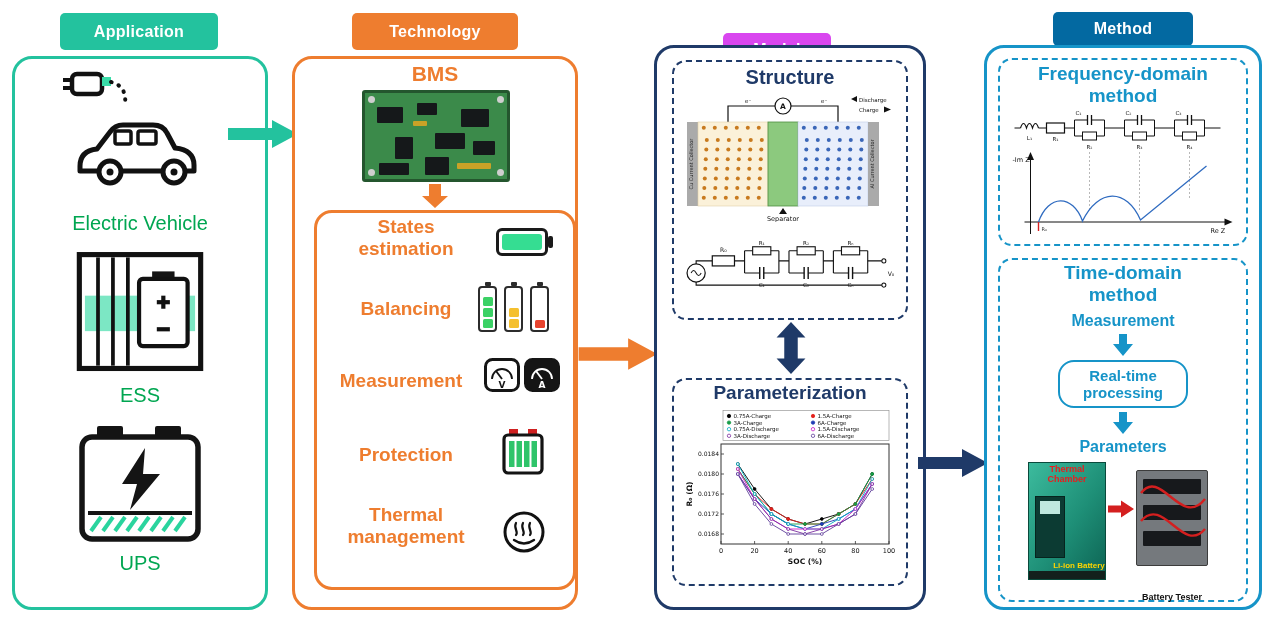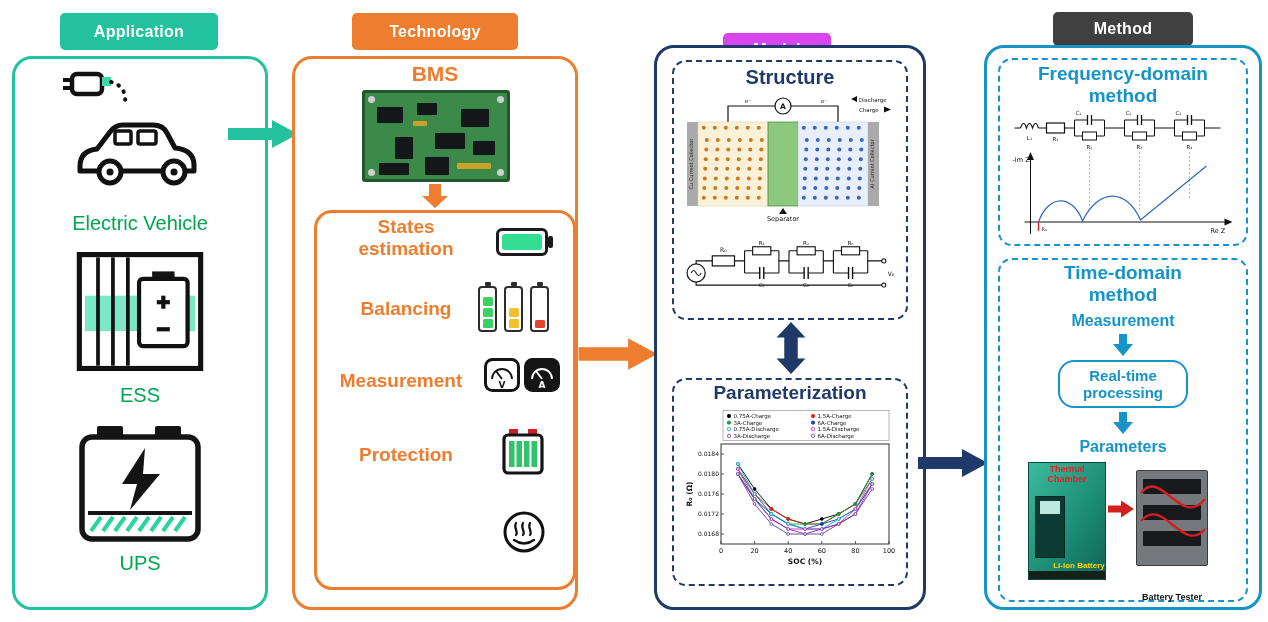--- a/index.html
+++ b/index.html
@@ -177,20 +177,21 @@
   <svg class="abs" style="left:500px; top:428px;" width="46" height="48" viewBox="0 0 46 48">
     <rect x="9" y="1" width="9" height="6" fill="#cf2020"></rect>
     <rect x="28" y="1" width="9" height="6" fill="#cf2020"></rect>
     <rect x="4" y="7" width="38" height="38" rx="4" fill="#fff" stroke="#141414" stroke-width="3.2"></rect>
     <rect x="9" y="13" width="5.5" height="26" fill="#2fc46a"></rect>
     <rect x="16.5" y="13" width="5.5" height="26" fill="#2fc46a"></rect>
     <rect x="24" y="13" width="5.5" height="26" fill="#2fc46a"></rect>
     <rect x="31.5" y="13" width="5.5" height="26" fill="#2fc46a"></rect>
   </svg>
 
+  <div class="techlbl" style="left:336px; top:504px; width:140px;">Thermal management</div>
   <svg class="abs" style="left:502px; top:510px;" width="44" height="44" viewBox="0 0 44 44">
     <circle cx="22" cy="22" r="19" fill="#fff" stroke="#111" stroke-width="3"></circle>
     <path d="M14 25 c 3 -3 -3 -7 0 -12" fill="none" stroke="#111" stroke-width="2.2" stroke-linecap="round"></path>
     <path d="M21 25 c 3 -3 -3 -7 0 -12" fill="none" stroke="#111" stroke-width="2.2" stroke-linecap="round"></path>
     <path d="M28 25 c 3 -3 -3 -7 0 -12" fill="none" stroke="#111" stroke-width="2.2" stroke-linecap="round"></path>
     <path d="M12 30 q 10 7 20 0" fill="none" stroke="#111" stroke-width="2.4" stroke-linecap="round"></path>
   </svg>
 
   <svg class="abs" style="left:578px; top:336px;" width="80" height="36" viewBox="0 0 70 32">
     <polygon points="0,10 44,10 44,2 70,16 44,30 44,22 0,22" fill="#ee7d2f"></polygon>
@@ -485,21 +486,21 @@
       <circle cx="46" cy="29.799999999999997" r="1.7" fill="#fff" stroke="#7d2ea0" stroke-width="0.8"></circle>
       <text x="50.5" y="31.799999999999997" font-size="5.5" fill="#111">3A-Discharge</text>
       <circle cx="130" cy="29.799999999999997" r="1.7" fill="#fff" stroke="#5e3c99" stroke-width="0.8"></circle>
       <text x="134.5" y="31.799999999999997" font-size="5.5" fill="#111">6A-Discharge</text>
     </svg>
 
   <svg class="abs" style="left:918px; top:446px;" width="70" height="34" viewBox="0 0 70 32">
     <polygon points="0,10 44,10 44,2 70,16 44,30 44,22 0,22" fill="#1f3a68"></polygon>
   </svg>
 
-  <div class="hdr" style="left:1053px; top:12px; width:140px; height:34px; background:#404040;">
+  <div class="hdr" style="left:1053px; top:12px; width:140px; height:34px; background:#0369a1;">
     <span>Method</span>
   </div>
   <div class="colbox" style="left:984px; top:45px; width:278px; height:565px; border:3.5px solid #1694c8;"></div>
 
   <div class="dashbox" style="left:998px; top:58px; width:250px; height:188px; border:2.5px dashed #1694c8;"></div>
   <div class="cyantitle" style="left:1023px; top:63px; width:200px;">Frequency-domain method</div>
 
   <svg class="abs" style="left:1008px; top:110px;" width="230" height="132" viewBox="0 0 225 132">
     <path d="M4 18 H10 M28 18 H36 M54 18 H64 M94 18 H114 M144 18 H164 M194 18 H210" stroke="#111" stroke-width="1"></path>
     <path d="M10 18 q3 -9 6 0 q3 -9 6 0 q3 -9 6 0" fill="none" stroke="#111" stroke-width="1.2"></path>

